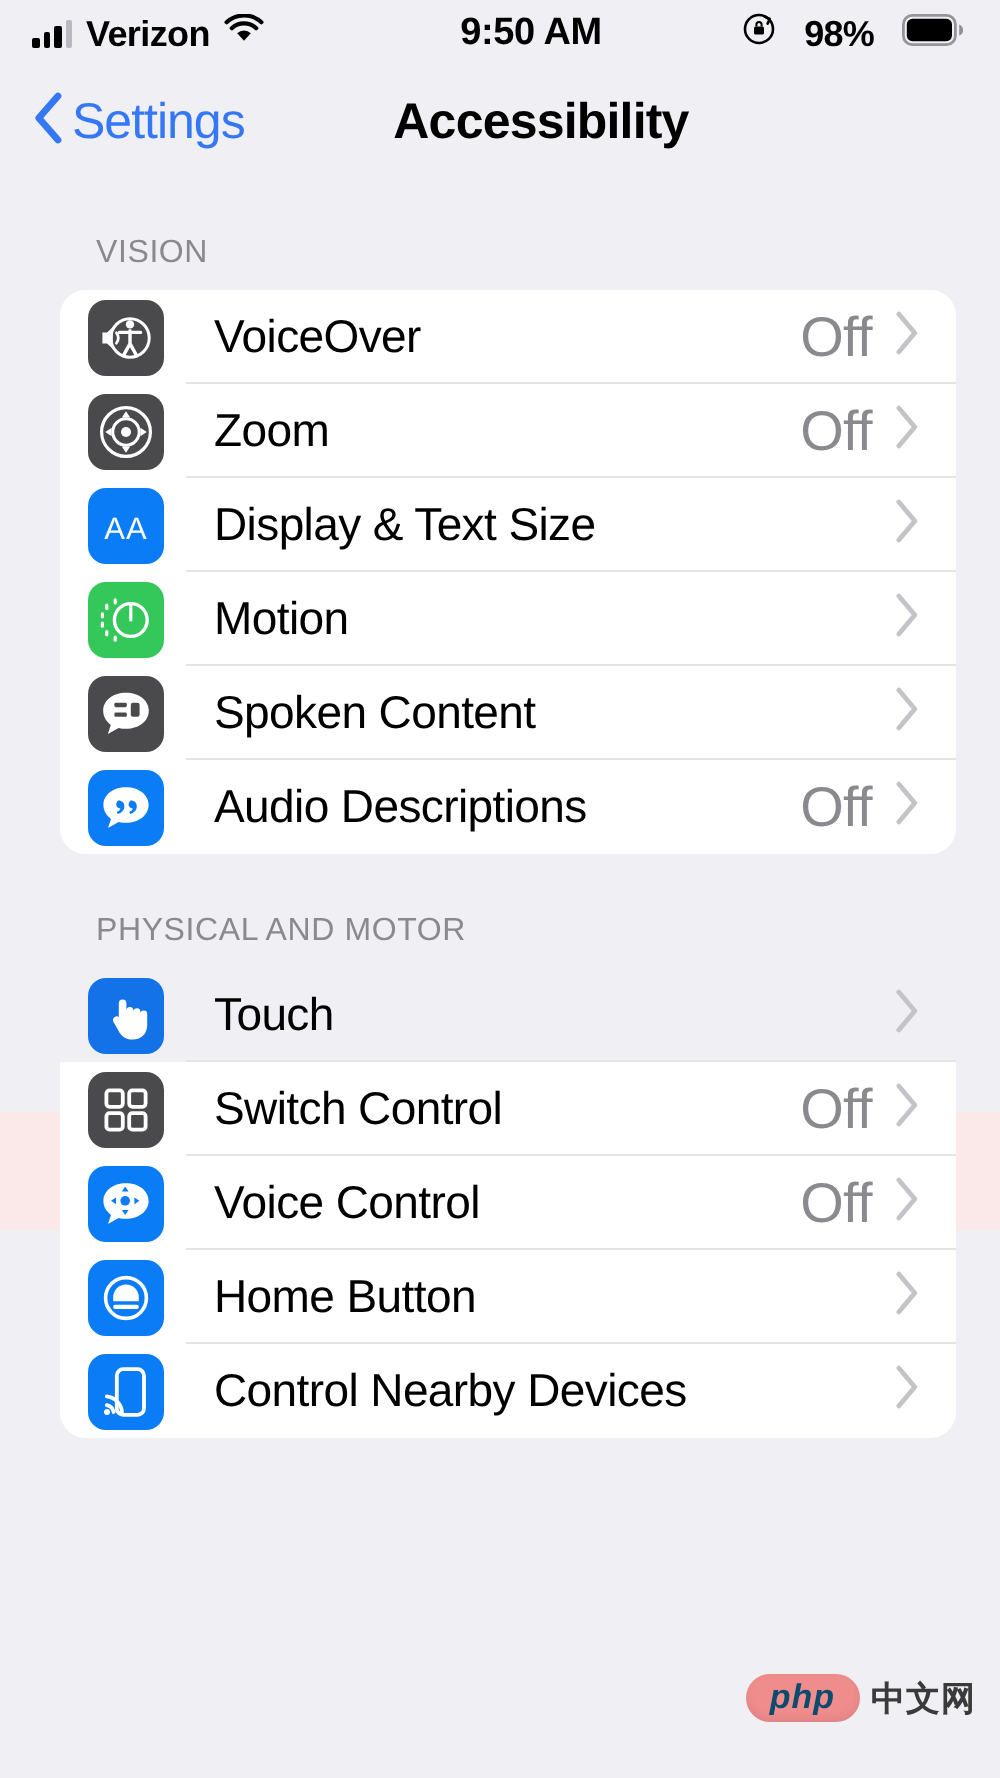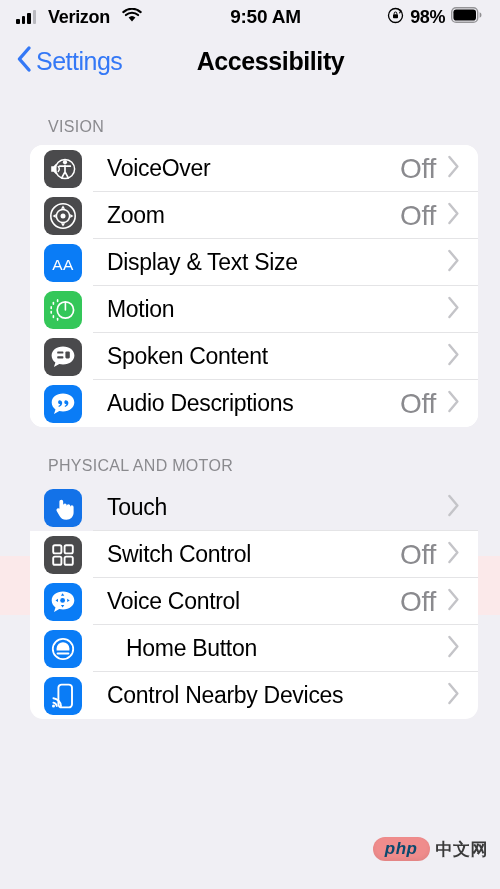--- a/index.html
+++ b/index.html
@@ -11,24 +11,24 @@
     overflow:hidden;
   }
   #screen { position:relative; width:500px; height:889px; background:#f0eff4; overflow:hidden; }
 
   
   .statusbar {
     position:relative; height:34px; width:100%;
     display:flex; align-items:center; padding:0 18px 0 16px;
     color:#000;
   }
-  .sb-left { display:flex; align-items:center; gap:12px; }
+  .sb-left { display:flex; align-items:center; gap:7px; }
   .sb-center { position:absolute; left:0; right:0; text-align:center;
                font-size:19px; font-weight:700; letter-spacing:-0.2px; pointer-events:none;padding-left:31px; }
-  .sb-right { margin-left:auto; display:flex; align-items:center; gap:6px; z-index:2; }
+  .sb-right { margin-left:auto; display:flex; align-items:center; gap:14px; z-index:2; }
   .carrier { font-size:18px; font-weight:600; letter-spacing:-0.3px; }
   .pct { font-size:18px; font-weight:600; letter-spacing:-0.4px; }
   .bars { display:flex; align-items:flex-end; gap:2px; height:14px; }
   .bars i { display:block; width:3.5px; background:#000; border-radius:1px; }
   .bars i:nth-child(1){ height:5px; }
   .bars i:nth-child(2){ height:8px; }
   .bars i:nth-child(3){ height:11px; }
   .bars i:nth-child(4){ height:14px; background:#b9b9bf; }
 
   
@@ -327,21 +327,21 @@
             </div>
             <div class="row-label">Voice Control</div>
             <div class="row-right">
               <span class="row-value">Off</span>
               <span class="chev"><svg width="13" height="23" viewBox="0 0 13 23">
     <path d="M2.4 2 L10.4 11.5 L2.4 21" stroke="#c4c4c8" stroke-width="2.4" fill="none" stroke-linecap="round" stroke-linejoin="round"></path>
                 </svg></span>
             </div>
             <div class="sep"></div>
           </div>
-          <div class="row" style="background: rgb(255, 255, 255); gap: 19px;">
+          <div class="row" style="background: rgb(255, 255, 255);">
             <div class="icon-box" style="background: rgb(10, 124, 246);">
               <svg width="30" height="30" viewBox="0 0 30 30">
         <circle cx="15" cy="15" r="10.2" stroke="#fff" stroke-width="1.8" fill="none"></circle>
         <path d="M8.6 16.6 v-2 a6.4 6.4 0 0 1 12.8 0 v2 z" fill="#fff"></path>
         <rect x="8.6" y="18.4" width="12.8" height="2.1" rx="1" fill="#fff"></rect>
       </svg>
             </div>
             <div class="row-label">Home Button</div>
             <div class="row-right">
               <span class="chev"><svg width="13" height="23" viewBox="0 0 13 23">

